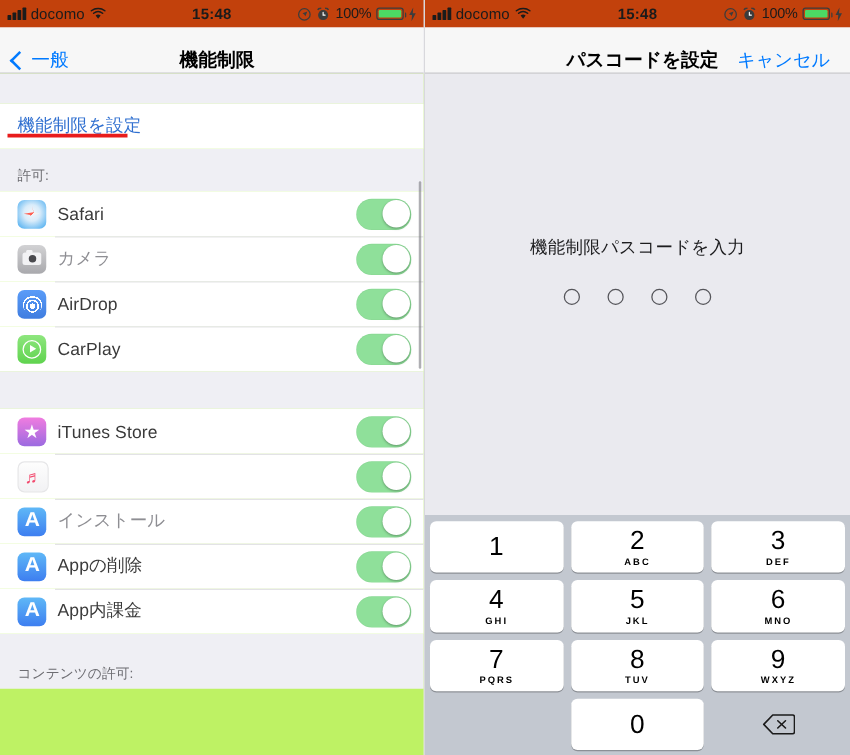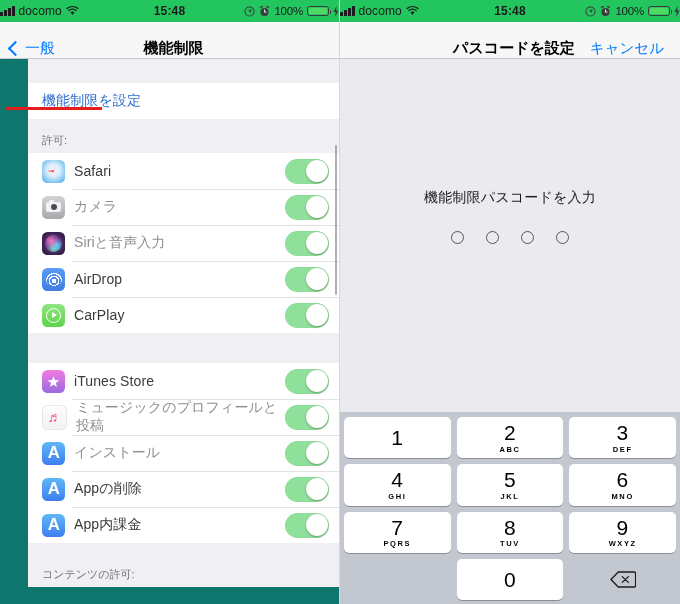--- a/index.html
+++ b/index.html
@@ -18,24 +18,24 @@
     position: relative;
     width: 340px; height: 604px;
     overflow: hidden;
     background: #efeff4;
   }
   .panel.left { border-right: 1px solid #d8d8dc; box-sizing: border-box; }
 
   
   .statusbar {
     height: 22px;
-    background: #22c55e;
+    background: #c2410c;
     display: flex;
     align-items: center;
-    padding: 0 0;
+    padding: 0 6px;
     font-size: 11.5px;
     color: #1b1b1b;
     position: relative;
   }
   .sb-left { display: flex; align-items: center; gap: 4px; }
   .sb-center {
     position: absolute; left: 0; right: 0; text-align: center;
     font-size: 12px; font-weight: 600; letter-spacing: .2px;
     pointer-events: none;
   }
@@ -83,21 +83,21 @@
   .chev {
     width: 9px; height: 9px; border-left: 2.2px solid #007aff; border-bottom: 2.2px solid #007aff;
     transform: rotate(45deg); margin-right: 2px; margin-left: 2px;
   }
   .nav-right {
     margin-left: auto; padding-right: 16px; color: #007aff; font-size: 14.5px;
     position: relative; z-index: 2;
   }
 
   
-  .list-scroll { position: relative; height: 545px; background: #0f766e; padding-left: 28px; }
+  .list-scroll { position: relative; height: 545px; background: #bef264; }
   .gap { background: #efeff4; }
   .row {
     background: #fff;
     height: 36px;
     display: flex; align-items: center;
     padding: 0 10px 0 14px;
     box-sizing: border-box;
     position: relative;
   }
   .row + .row::before {
@@ -322,29 +322,20 @@
       <div class="row">
         <span class="appicon ic-camera">
             <span class="body"></span>
           </span>
         <span class="row-label dim">カメラ</span>
         <span class="toggle">
             <span class="knob"></span>
           </span>
       </div>
       <div class="row">
-        <span class="appicon ic-siri">
-            <span class="orb"></span>
-          </span>
-        <span class="row-label dim">Siriと音声入力</span>
-        <span class="toggle">
-            <span class="knob"></span>
-          </span>
-      </div>
-      <div class="row">
         <span class="appicon ic-airdrop">
             <span class="wv"></span>
           </span>
         <span class="row-label">AirDrop</span>
         <span class="toggle">
             <span class="knob"></span>
           </span>
       </div>
       <div class="row">
         <span class="appicon ic-carplay">
@@ -364,21 +355,20 @@
           </span>
         <span class="row-label">iTunes Store</span>
         <span class="toggle">
             <span class="knob"></span>
           </span>
       </div>
       <div class="row">
         <span class="appicon ic-music">
             <span class="note">♬</span>
           </span>
-        <span class="row-label dim">ミュージックのプロフィールと投稿</span>
         <span class="toggle">
             <span class="knob"></span>
           </span>
       </div>
       <div class="row">
         <span class="appicon ic-appstore">
             <span class="a">A</span>
           </span>
         <span class="row-label dim">インストール</span>
         <span class="toggle">

